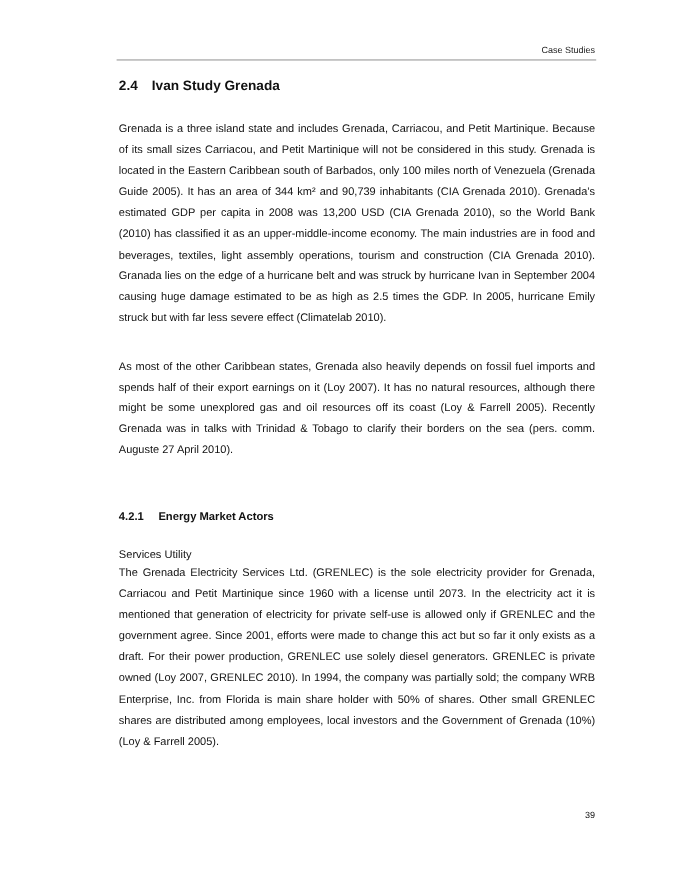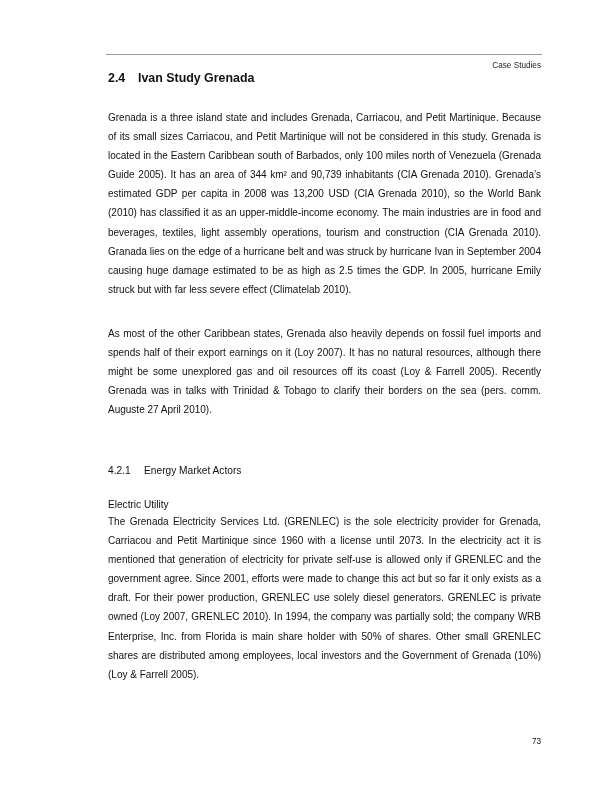--- a/index.html
+++ b/index.html
@@ -1,22 +1,22 @@
 <!DOCTYPE html>
 <html><head>
 <meta charset="utf-8">
 <style>
   html, body { margin: 0; padding: 0; background: #ffffff; }
   body { width: 612px; height: 792px; position: relative; overflow: hidden;
          font-family: "Liberation Sans", sans-serif; color: #111; }
-  .header-text { position: absolute; top: 41px; right: 71px; font-size: 8.2px; color: #222; margin-top: 20px; }
+  .header-text { position: absolute; top: 41px; right: 71px; font-size: 8.2px; color: #222; }
   .header-rule { position: absolute; top: 54px; left: 106px; width: 436px; height: 0; border-top: 1px solid #9a9a9a; }
   .h2 { position: absolute; top: 71px; left: 108px; font-size: 12.4px; font-weight: bold; }
   .h2 .num { display: inline-block; width: 30px; }
-  .h3 { position: absolute; top: 465px; left: 108px; font-size: 10.2px; font-weight: normal; }
+  .h3 { position: absolute; top: 465px; left: 108px; font-size: 10.2px; font-weight: bold; }
   .h3 .num { display: inline-block; width: 36px; }
   .para { position: absolute; left: 108px; width: 433px; font-size: 10px; line-height: 19.1px;
           text-align: justify; }
   .sub { position: absolute; left: 108px; top: 499px; font-size: 10.1px; }
   .page-num { position: absolute; top: 737px; right: 71px; font-size: 8.2px; }
 </style>
 </head>
 <body>
 
 <div>
@@ -27,17 +27,17 @@
     <span class="num">2.4</span><span>Ivan Study Grenada</span>
   </div>
 
   <p class="para" style="top:108px;margin:0;">Grenada is a three island state and includes Grenada, Carriacou, and Petit Martinique. Because of its small sizes Carriacou, and Petit Martinique will not be considered in this study. Grenada is located in the Eastern Caribbean south of Barbados, only 100 miles north of Venezuela (Grenada Guide 2005). It has an area of 344 km² and 90,739 inhabitants (CIA Grenada 2010). Grenada’s estimated GDP per capita in 2008 was 13,200 USD (CIA Grenada 2010), so the World Bank (2010) has classified it as an upper-middle-income economy. The main industries are in food and beverages, textiles, light assembly operations, tourism and construction (CIA Grenada 2010). Granada lies on the edge of a hurricane belt and was struck by hurricane Ivan in September 2004 causing huge damage estimated to be as high as 2.5 times the GDP. In 2005, hurricane Emily struck but with far less severe effect (Climatelab 2010).</p>
   <p class="para" style="top:324px;margin:0;">As most of the other Caribbean states, Grenada also heavily depends on fossil fuel imports and spends half of their export earnings on it (Loy 2007). It has no natural resources, although there might be some unexplored gas and oil resources off its coast (Loy &amp; Farrell 2005). Recently Grenada was in talks with Trinidad &amp; Tobago to clarify their borders on the sea (pers. comm. Auguste 27 April 2010).</p>
 
   <div class="h3">
     <span class="num">4.2.1</span><span>Energy Market Actors</span>
   </div>
 
-  <div class="sub">Electric Utility</div>
+  <div class="sub">Services Utility</div>
   <p class="para" style="top:512px;margin:0;">The Grenada Electricity Services Ltd. (GRENLEC) is the sole electricity provider for Grenada, Carriacou and Petit Martinique since 1960 with a license until 2073. In the electricity act it is mentioned that generation of electricity for private self-use is allowed only if GRENLEC and the government agree. Since 2001, efforts were made to change this act but so far it only exists as a draft. For their power production, GRENLEC use solely diesel generators. GRENLEC is private owned (Loy 2007, GRENLEC 2010). In 1994, the company was partially sold; the company WRB Enterprise, Inc. from Florida is main share holder with 50% of shares. Other small GRENLEC shares are distributed among employees, local investors and the Government of Grenada (10%) (Loy &amp; Farrell 2005).</p>
 
-  <div class="page-num">73</div>
+  <div class="page-num">39</div>
 </div>
 
 </body></html>

